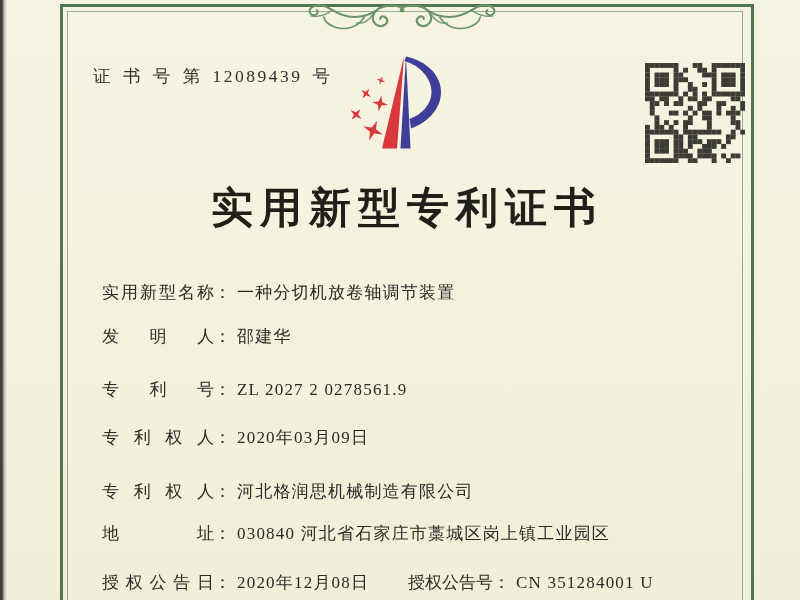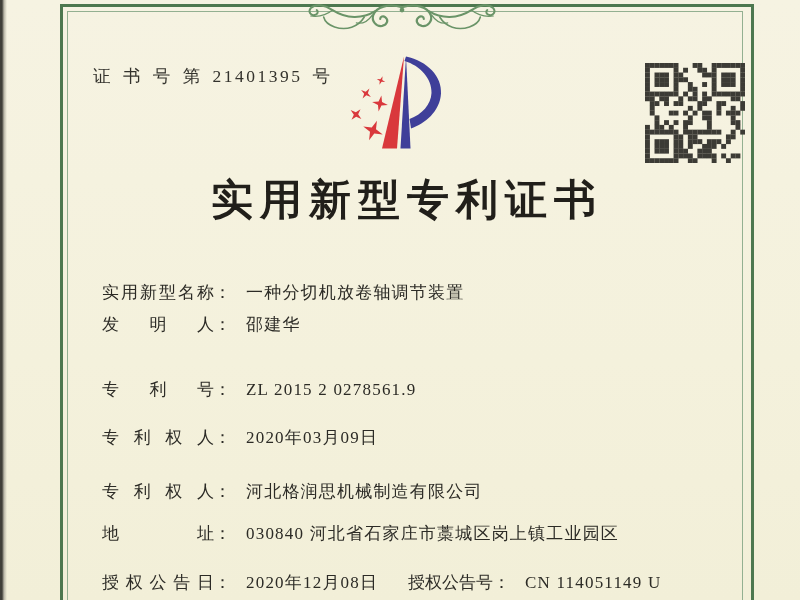--- a/index.html
+++ b/index.html
@@ -10,28 +10,28 @@
     color:#2c2b26;
   }
   .scan-edge{position:absolute;left:0;top:0;width:7px;height:600px;
     background:linear-gradient(90deg,#403f39 0px,#403f39 2px,#7b796e 3px,#b9b6a7 4px,rgba(185,182,167,0) 7px);}
   .frame-outer{position:absolute;left:60px;top:4px;width:688px;height:640px;border:3px solid #4d784f;}
   .frame-inner{position:absolute;left:67px;top:11px;width:674px;height:633px;border:1px solid #93b091;}
   .ornament{position:absolute;left:283px;top:1px;width:238px;height:34px;}
   .cert-no{position:absolute;left:93px;top:64px;font-size:17.5px;letter-spacing:2.5px;word-spacing:3px;color:#33322c;}
   .logo{position:absolute;left:350px;top:52px;width:100px;height:99px;}
   .qr{position:absolute;left:645px;top:63px;width:100px;height:100px;}
-  .title{position:absolute;left:60px;top:172px;width:694px;text-align:center;
+  .title{position:absolute;left:60px;top:180px;width:694px;text-align:center;
     font-size:42px;letter-spacing:7px;color:#211f1a;font-weight:600;}
   .row{position:absolute;left:102px;right:60px;height:24px;font-size:17px;white-space:nowrap;}
   .lbl{display:inline-block;width:112px;text-align:justify;text-align-last:justify;vertical-align:bottom;color:#2c2b26;font-family:Liberation Mono, monospace;}
   .colon{display:inline-block;}
-  .val{margin-left:15px;letter-spacing:1.2px;}
+  .val{margin-left:6px;letter-spacing:1.2px;}
   .pair-right{position:absolute;left:306px;top:0;}
-  .r1{top:281px}.r2{top:313px}.r3{top:378px}.r4{top:426px}.r5{top:480px}.r6{top:522px}.r7{top:571px}
+  .r1{top:281px}.r2{top:325px}.r3{top:378px}.r4{top:426px}.r5{top:480px}.r6{top:522px}.r7{top:571px}
 </style>
 </head>
 <body>
 
 <div class="scan-edge"></div>
 <div class="frame-outer"></div>
 <div class="frame-inner"></div>
 
 <svg class="ornament" viewBox="0 0 240 34" xmlns="http://www.w3.org/2000/svg" xmlns:xlink="http://www.w3.org/1999/xlink">
   <defs>
@@ -43,21 +43,21 @@
       <path d="M150,14 C154,20 160,23 166,22" stroke-width="1.3"></path>
     </g>
   </defs>
   <g stroke="#6a9468">
     <use href="#halfFl" xlink:href="#halfFl"></use>
     <use href="#halfFl" xlink:href="#halfFl" transform="translate(240,0) scale(-1,1)"></use>
     <circle cx="120" cy="9" r="2.4" stroke="none" fill="#6a9468"></circle>
   </g>
 </svg>
 
-<div class="cert-no">证 书 号 第 21401395 号</div>
+<div class="cert-no">证 书 号 第 12089439 号</div>
 
 <svg class="logo" viewBox="24 3 100 98" xmlns="http://www.w3.org/2000/svg" xmlns:xlink="http://www.w3.org/1999/xlink">
   <defs>
     <polygon id="star4" points="0,-10 2.2,-2.2 10,0 2.2,2.2 0,10 -2.2,2.2 -10,0 -2.2,-2.2"></polygon>
   </defs>
   <g>
     <polygon points="78,7 71,99 56,99" fill="#d9383c"></polygon>
   </g>
   <g>
     <polygon points="80,7 84.5,99 74.5,99" fill="#3f3f99"></polygon>
@@ -299,31 +299,31 @@
 
 <div class="title">实用新型专利证书</div>
 
 <div class="row r1">
   <span class="lbl">实用新型名称</span><span class="colon">：</span><span class="val">一种分切机放卷轴调节装置</span>
 </div>
 <div class="row r2">
   <span class="lbl">发明人</span><span class="colon">：</span><span class="val">邵建华</span>
 </div>
 <div class="row r3">
-  <span class="lbl">专利号</span><span class="colon">：</span><span class="val">ZL 2015 2 0278561.9</span>
+  <span class="lbl">专利号</span><span class="colon">：</span><span class="val">ZL 2027 2 0278561.9</span>
 </div>
 <div class="row r4">
   <span class="lbl">专利权人</span><span class="colon">：</span><span class="val">2020年03月09日</span>
 </div>
 <div class="row r5">
   <span class="lbl">专利权人</span><span class="colon">：</span><span class="val">河北格润思机械制造有限公司</span>
 </div>
 <div class="row r6">
   <span class="lbl">地址</span><span class="colon">：</span><span class="val">030840 河北省石家庄市藁城区岗上镇工业园区</span>
 </div>
 <div class="row r7">
   <span>
     <span class="lbl">授权公告日</span><span class="colon">：</span><span class="val">2020年12月08日</span>
   </span>
   <span class="pair-right">
-    <span>授权公告号</span><span class="colon">：</span><span class="val">CN 114051149 U</span>
+    <span>授权公告号</span><span class="colon">：</span><span class="val">CN 351284001 U</span>
   </span>
 </div>
 
 </body></html>

